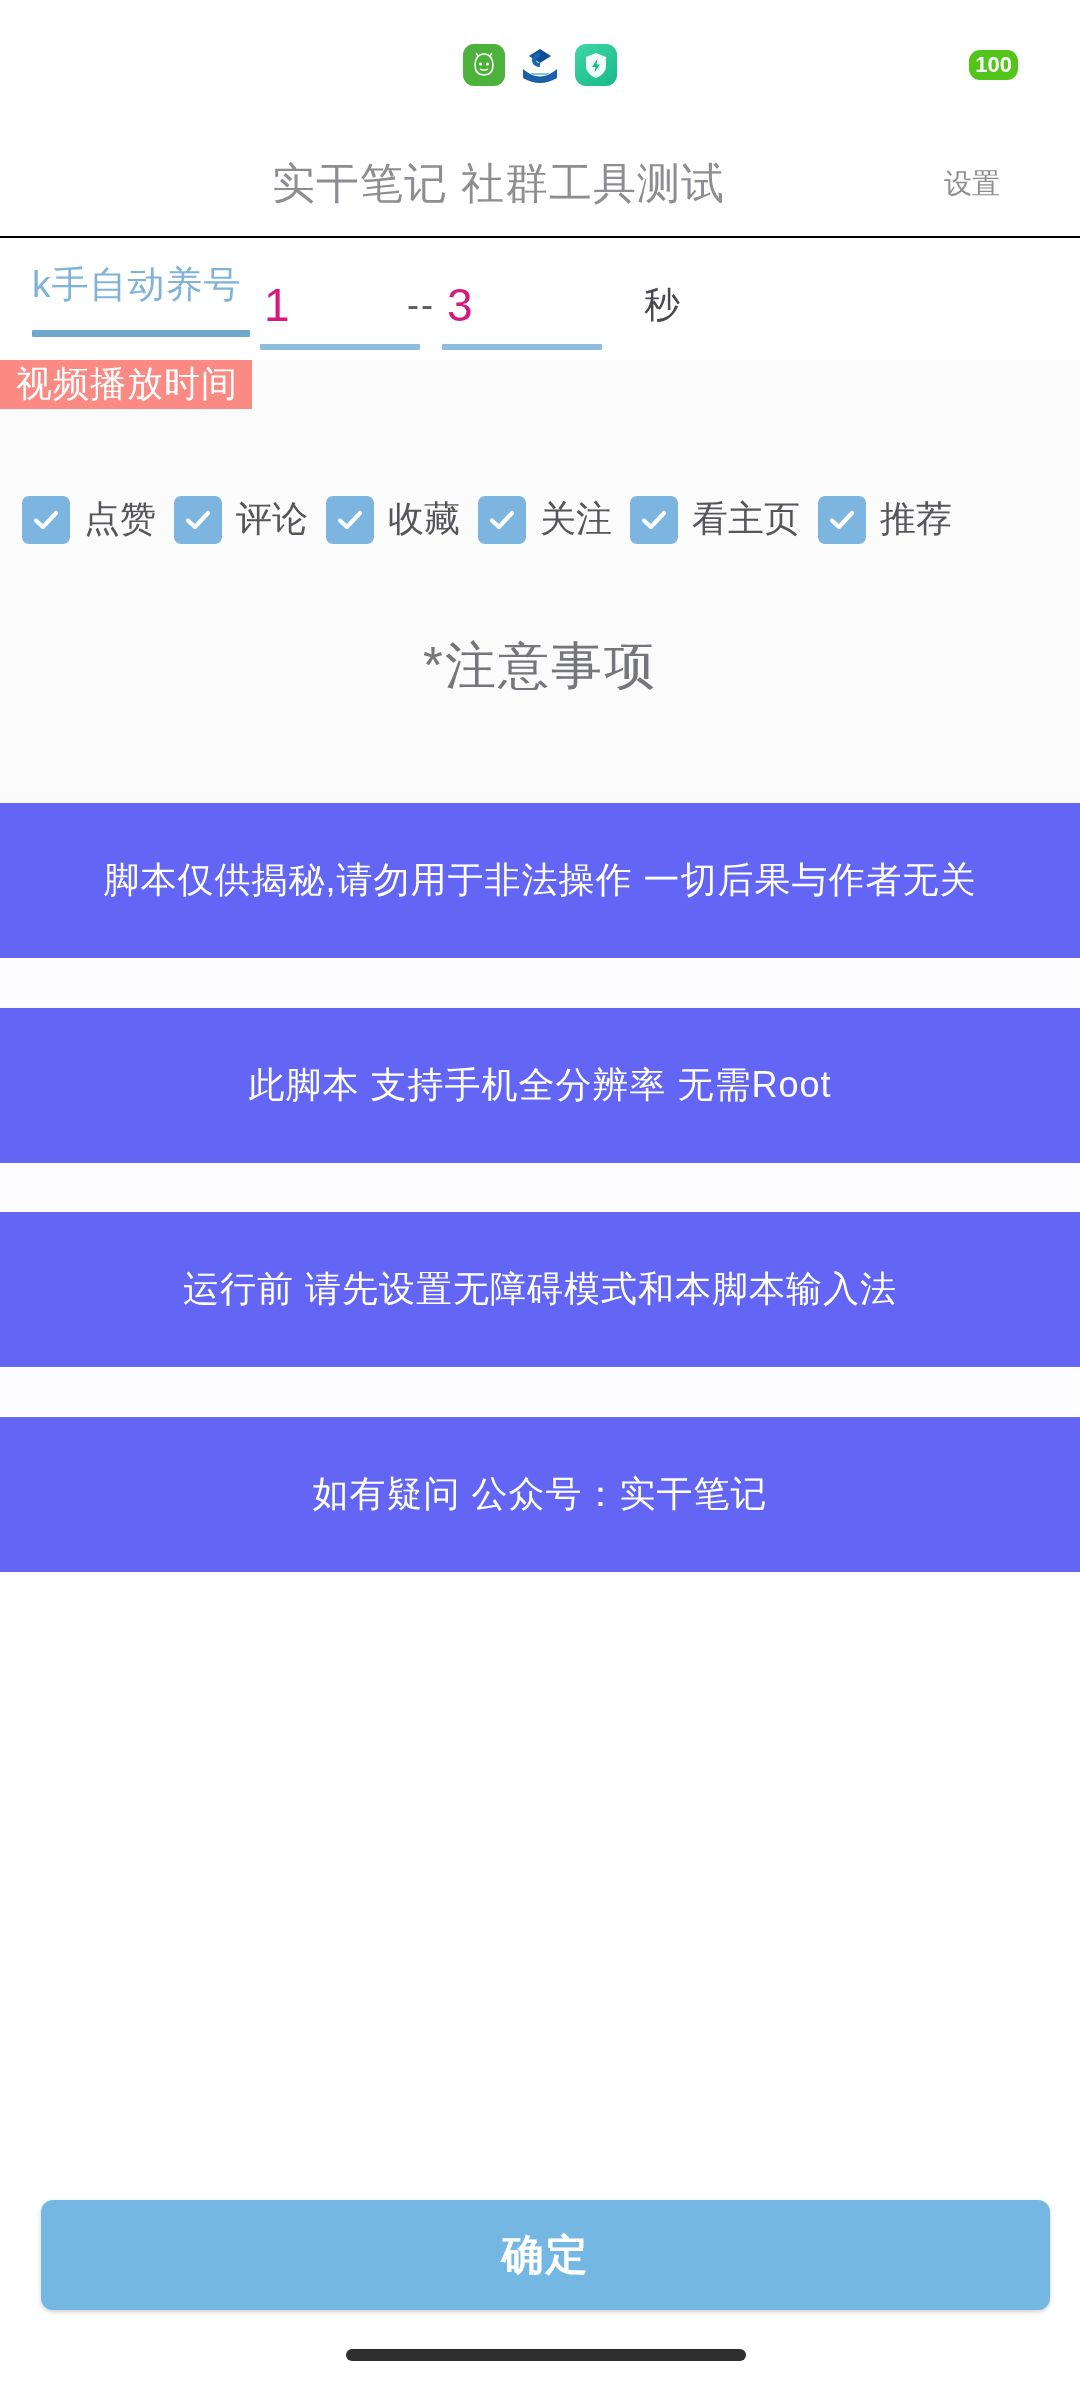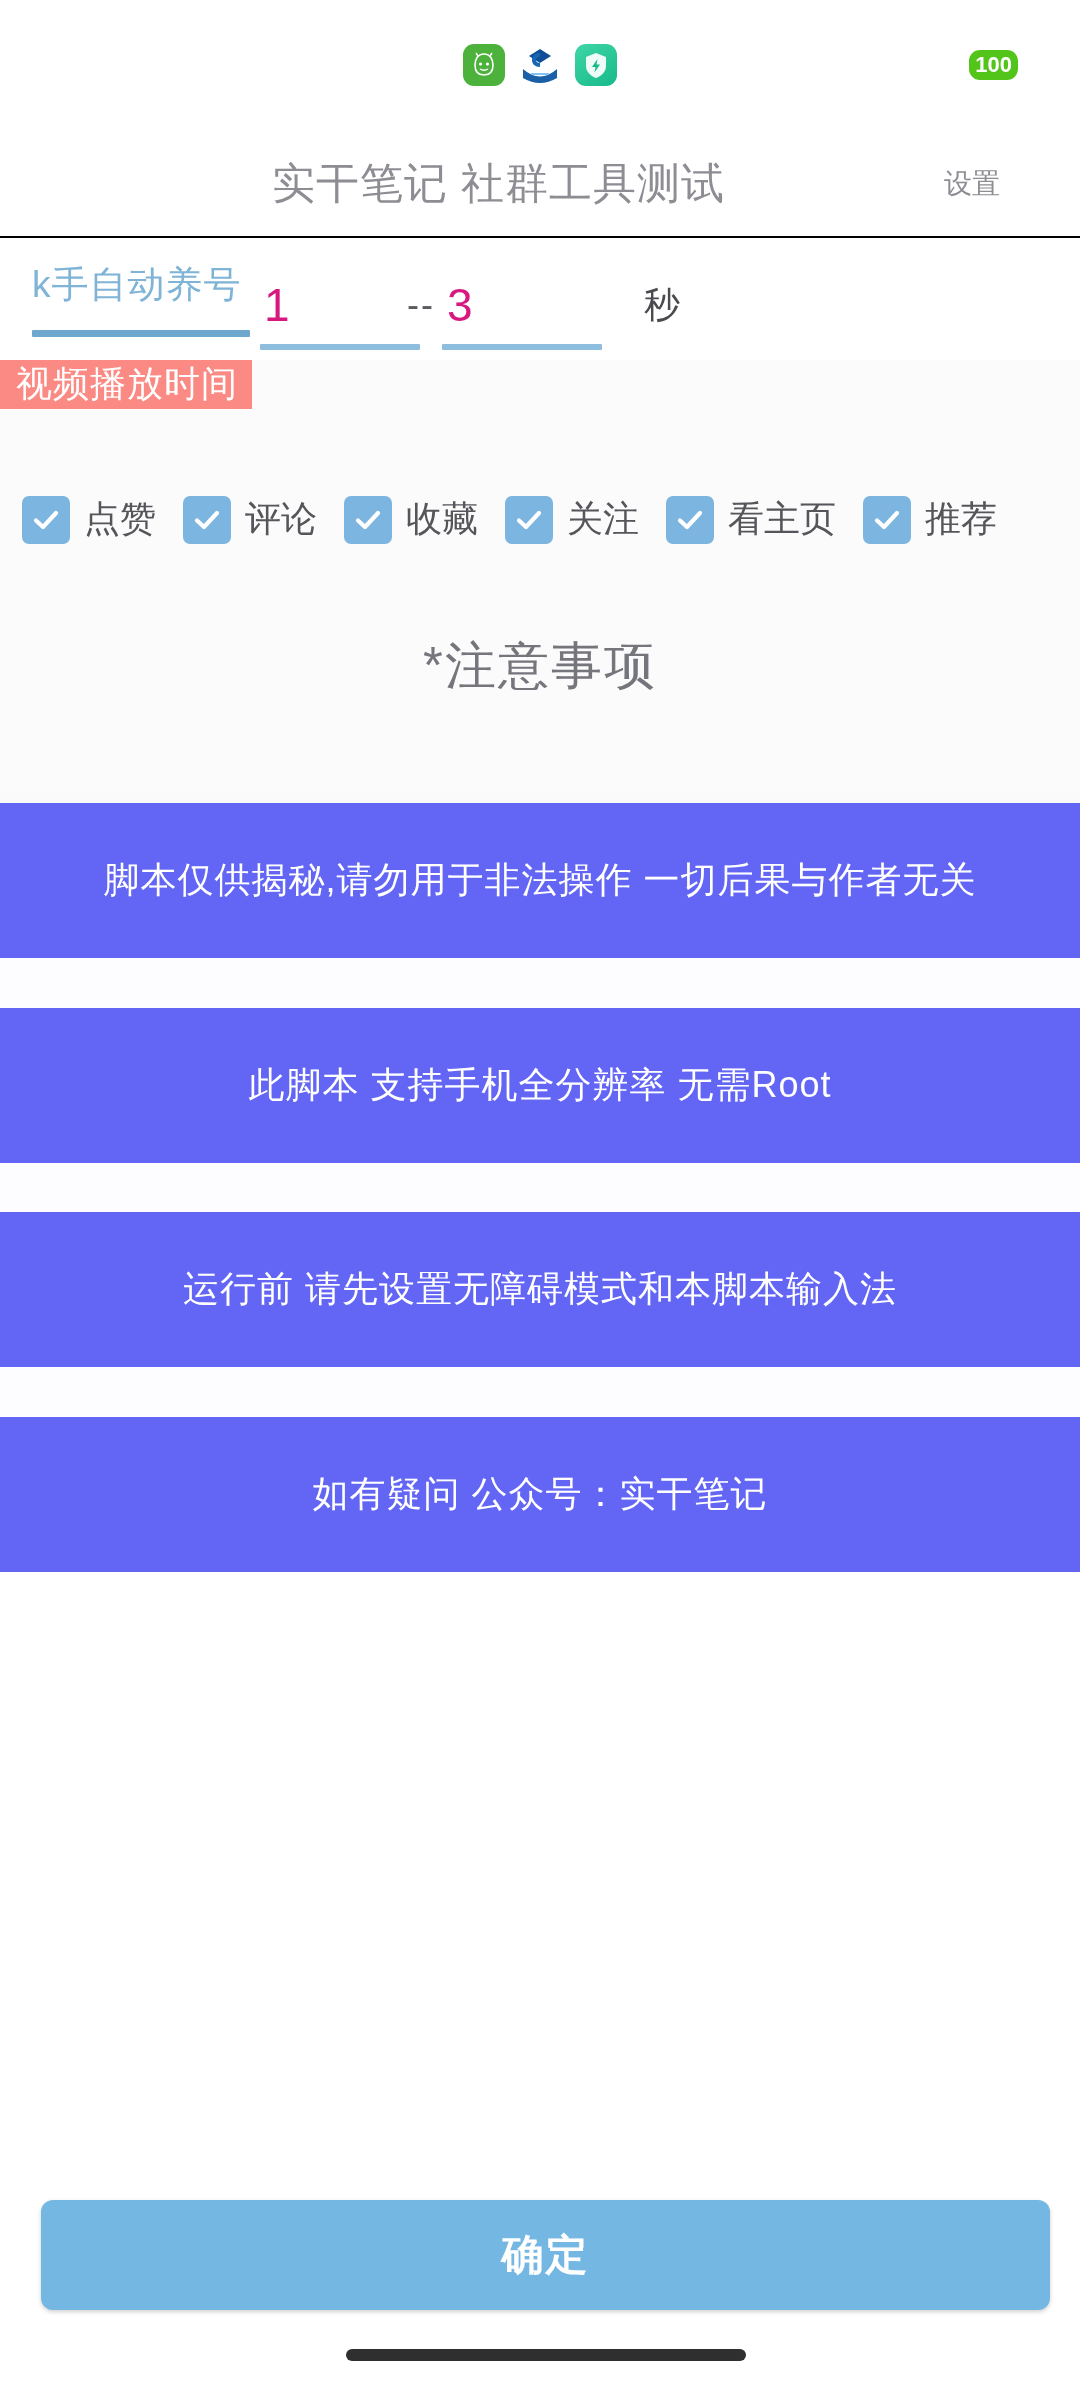--- a/index.html
+++ b/index.html
@@ -171,21 +171,21 @@
     bottom: 30px;
     font-size: 36px;
     color: #4a4a4f;
   }
 
   
   .checkbox-row {
     display: flex;
     align-items: center;
     padding: 30px 0 0 22px;
-    gap: 9px;
+    gap: 0;
     text-align: center;
   }
   .cb-item {
     display: flex;
     align-items: center;
     margin-right: 18px;
   }
   .cb-box {
     width: 48px;
     height: 48px;

